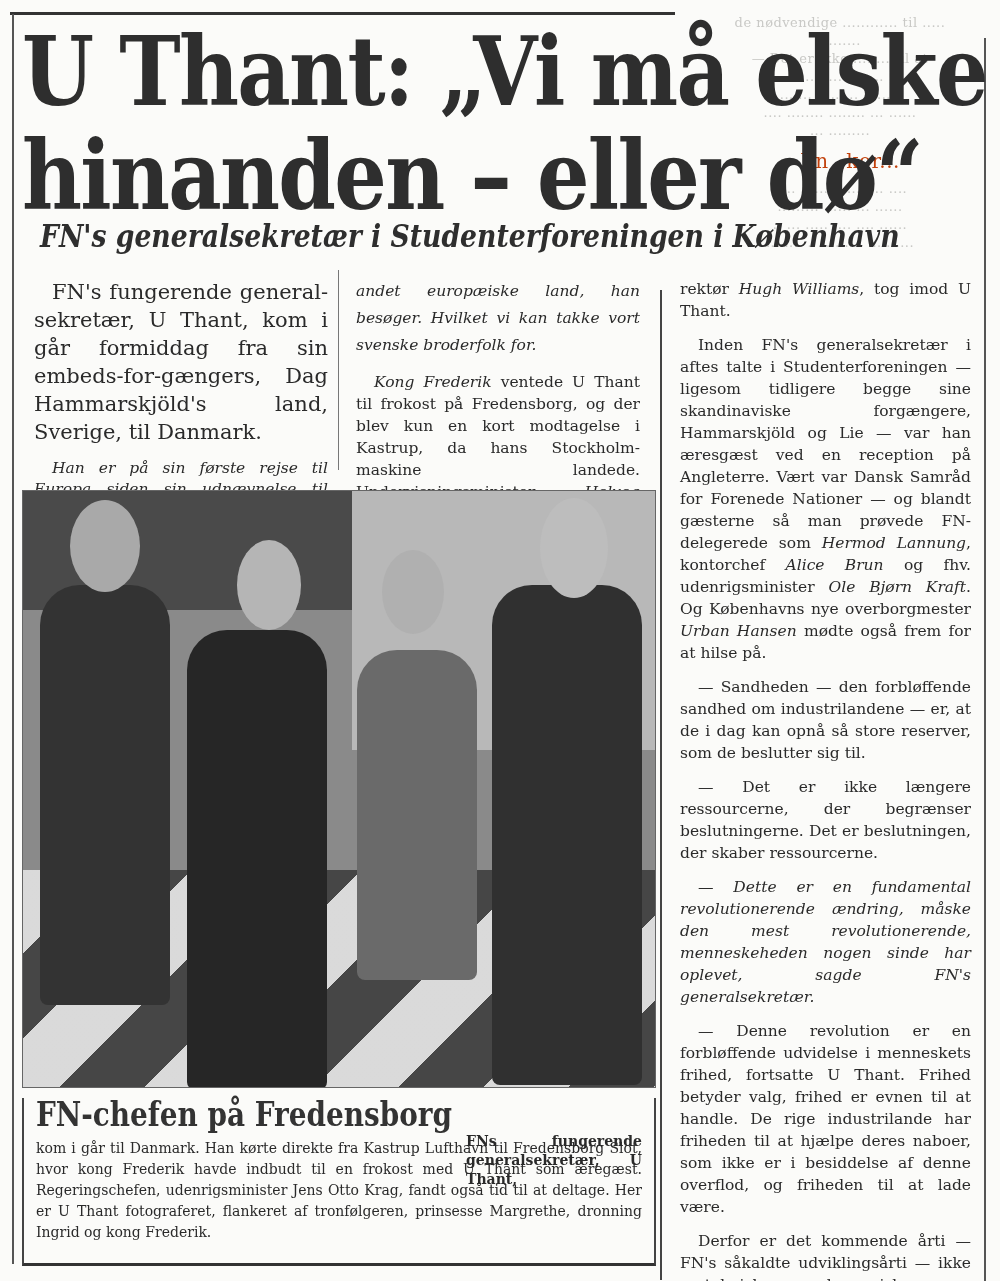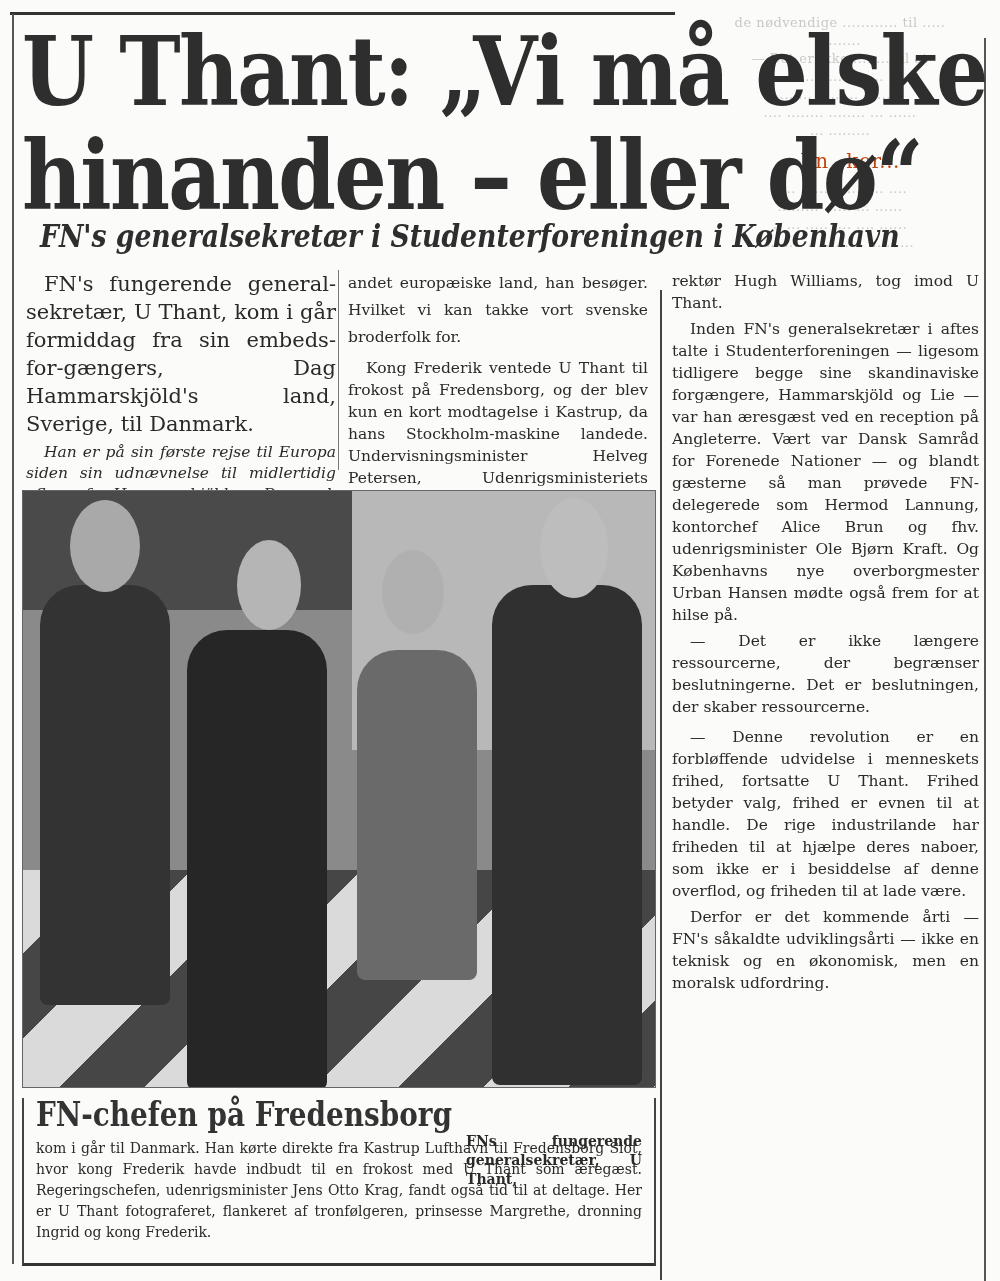--- a/index.html
+++ b/index.html
@@ -22,27 +22,27 @@
     font-family:"DejaVu Serif", serif; font-weight:bold;
     font-size:96px; line-height:104px; color:#2e2e2e; letter-spacing:-2px;
     transform:scaleX(0.86); transform-origin:left top; white-space:nowrap;
   }
   .subhead {
     position:absolute; left:40px; top:218px; white-space:nowrap;
     font-family:"DejaVu Serif", serif; font-style:italic; font-weight:bold;
     font-size:31px; color:#2e2e2e; transform:scaleX(0.86); transform-origin:left top;
   }
   .col { position:absolute; font-size:15.5px; line-height:22px; text-align:justify; }
-  .col p { margin:4px; }
+  .col p { margin:12px; }
   .col .ind { text-indent:18px; }
   .col1 { left:22px; top:266px; width:318px; }
   .lead { font-size:21px; line-height:28px; text-align:justify; }
   .lead-it { font-style:italic; font-size:15.5px; line-height:21px; }
   .col2 { left:344px; top:266px; width:308px; }
-  .col2 .it, .it { }
+  .col2 .it, .it { font-style:italic; }
   .vrule1 { position:absolute; left:338px; top:270px; width:1px; height:200px; background:#777; }
   .vrule2 { position:absolute; left:660px; top:290px; width:2px; height:990px; background:#444; }
   .col3 { left:668px; top:266px; width:315px; }
   .col3 .sub { text-align:center; font-weight:bold; font-size:22px; line-height:28px; margin:16px 0 6px; }
   .photo {
     position:absolute; left:22px; top:490px; width:634px; height:598px;
     background:#8a8a8a; overflow:hidden;
   }
   .photo .bg-dark { position:absolute; left:0; top:0; width:330px; height:120px; background:#4a4a4a; }
   .photo .bg-wall { position:absolute; left:330px; top:0; width:304px; height:260px; background:#b8b8b8; }
@@ -99,21 +99,23 @@
 
 <div class="col col2">
   <p class="it" style="line-height:27px">andet europæiske land, han besøger. Hvilket vi kan takke vort svenske broderfolk for.</p>
   <p class="ind" style="margin-top:6px"><span class="it">Kong Frederik</span><span> ventede U Thant til frokost på Fredensborg, og der blev kun en kort modtagelse i Kastrup, da hans Stockholm-maskine landede. Undervisningsminister </span><span class="it">Helveg Petersen</span><span>, Udenrigsministeriets direktør </span><span class="it">Paul Fischer</span><span> og FN's herværende chef, di-</span></p>
 </div>
 <div class="vrule2"></div>
 
 <div class="col col3">
   <p><span>rektør </span><span class="it">Hugh Williams</span><span>, tog imod U Thant.</span></p>
   <p class="ind"><span>Inden FN's generalsekretær i aftes talte i Studenterforeningen — ligesom tidligere begge sine skandinaviske forgængere, Hammarskjöld og Lie — var han æresgæst ved en reception på Angleterre. Vært var Dansk Samråd for Forenede Nationer — og blandt gæsterne så man prøvede FN-delegerede som </span><span class="it">Hermod Lannung</span><span>, kontorchef </span><span class="it">Alice Brun</span><span> og fhv. udenrigsminister </span><span class="it">Ole Bjørn Kraft</span><span>. Og Københavns nye overborgmester </span><span class="it">Urban Hansen</span><span> mødte også frem for at hilse på.</span></p>
+  <p class="ind">— Sandheden — den forbløffende sandhed om industrilandene — er, at de i dag kan opnå så store reserver, som de beslutter sig til.</p>
   <p class="ind">— Det er ikke længere ressourcerne, der begrænser beslutningerne. Det er beslutningen, der skaber ressourcerne.</p>
+  <p class="ind it" style="margin-top:8px">— Dette er en fundamental revolutionerende ændring, måske den mest revolutionerende, menneskeheden nogen sinde har oplevet, sagde FN's generalsekretær.</p>
   <p class="ind" style="margin-top:8px">— Denne revolution er en forbløffende udvidelse i menneskets frihed, fortsatte U Thant. Frihed betyder valg, frihed er evnen til at handle. De rige industrilande har friheden til at hjælpe deres naboer, som ikke er i besiddelse af denne overflod, og friheden til at lade være.</p>
   <p class="ind">Derfor er det kommende årti — FN's såkaldte udviklingsårti — ikke en teknisk og en økonomisk, men en moralsk udfordring.</p>
 
 </div>
 
 <div class="photo" title="Photograph: Princess Margrethe, U Thant, Queen Ingrid and King Frederik standing on a checkered floor">
   <div class="bg-dark"></div>
   <div class="bg-wall"></div>
   <div class="floor"></div>
   <div class="fig" style="left:18px;top:95px;width:130px;height:420px;background:#333"></div>

